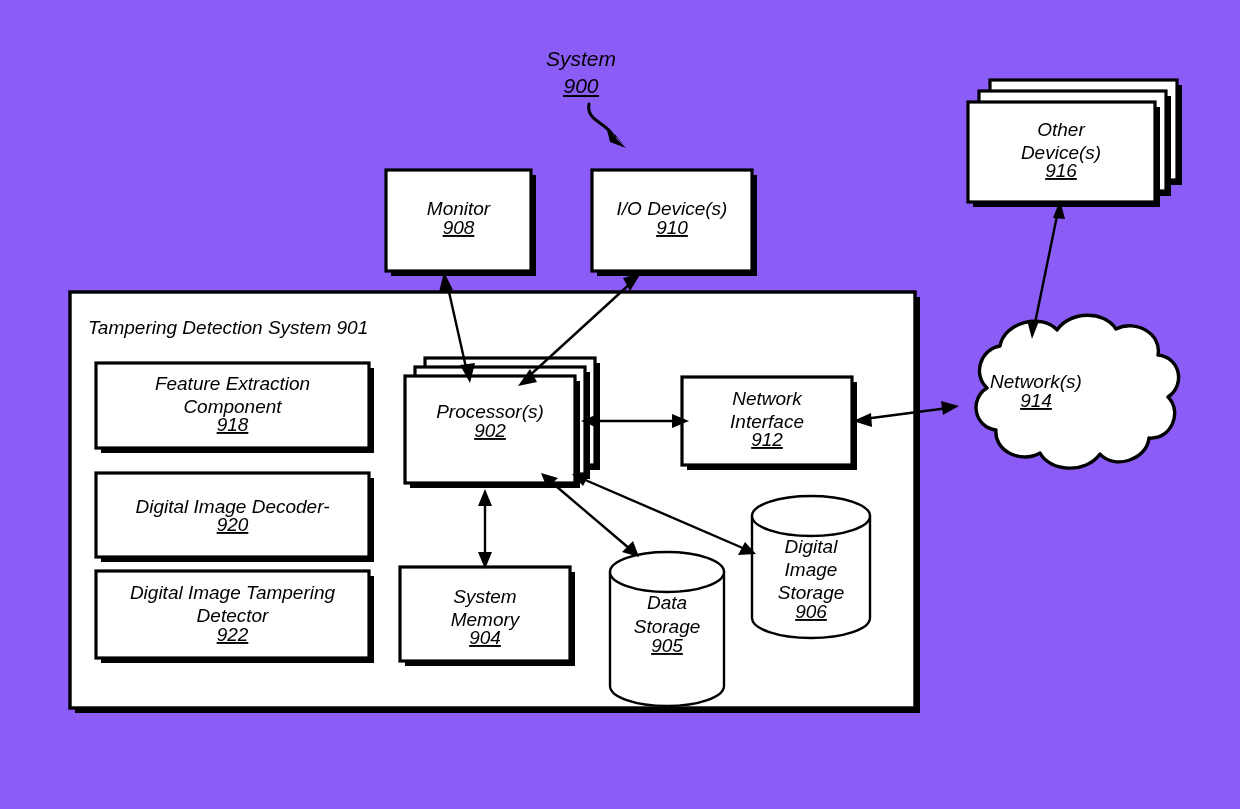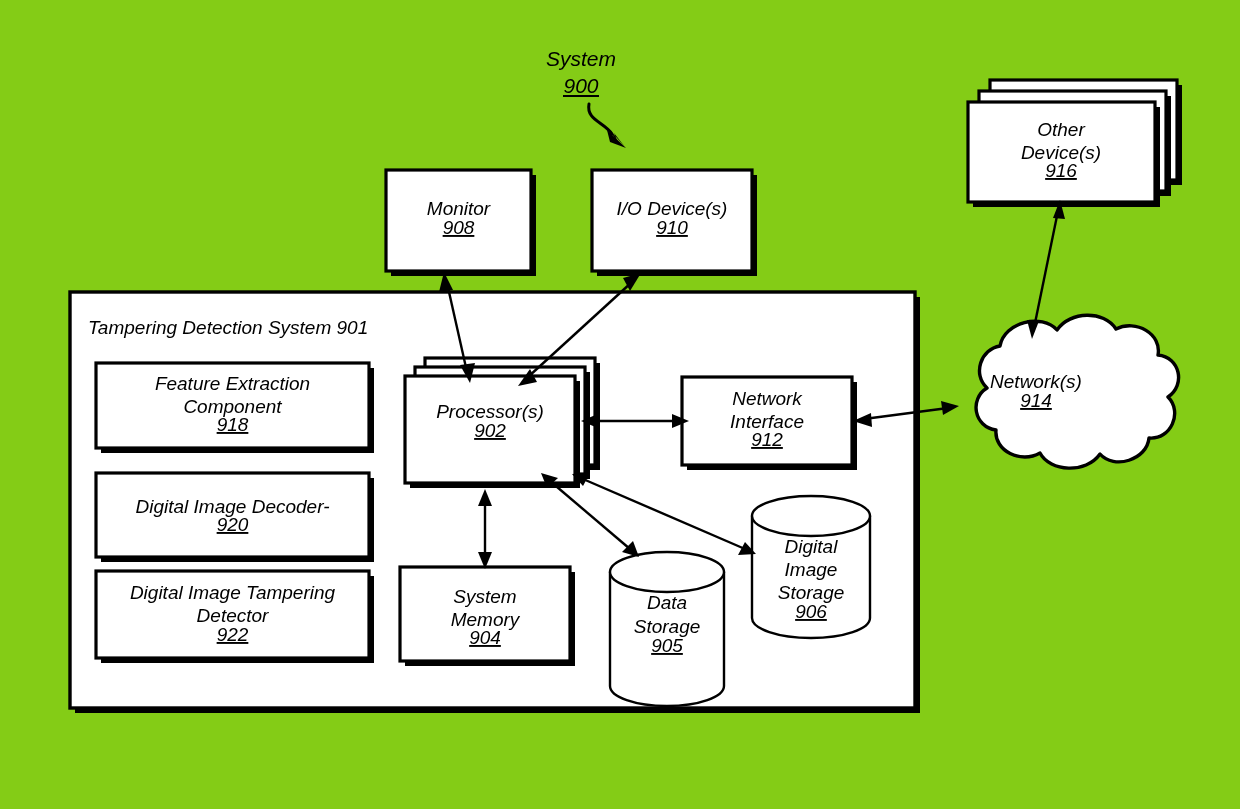--- a/index.html
+++ b/index.html
@@ -8,21 +8,21 @@
     padding: 0;
     background: #ffffff;
   }
   body {
     font-family: "Liberation Sans", "DejaVu Sans", sans-serif;
   }
   #diagram-root {
     position: relative;
     width: 1240px;
     height: 809px;
-    background: #84cc16;
+    background: #8b5cf6;
     overflow: hidden;
   }
   svg#diagram-svg {
     display: block;
     width: 1240px;
     height: 809px;
   }
   .box-fill {
     fill: #ffffff;
     stroke: #000000;

